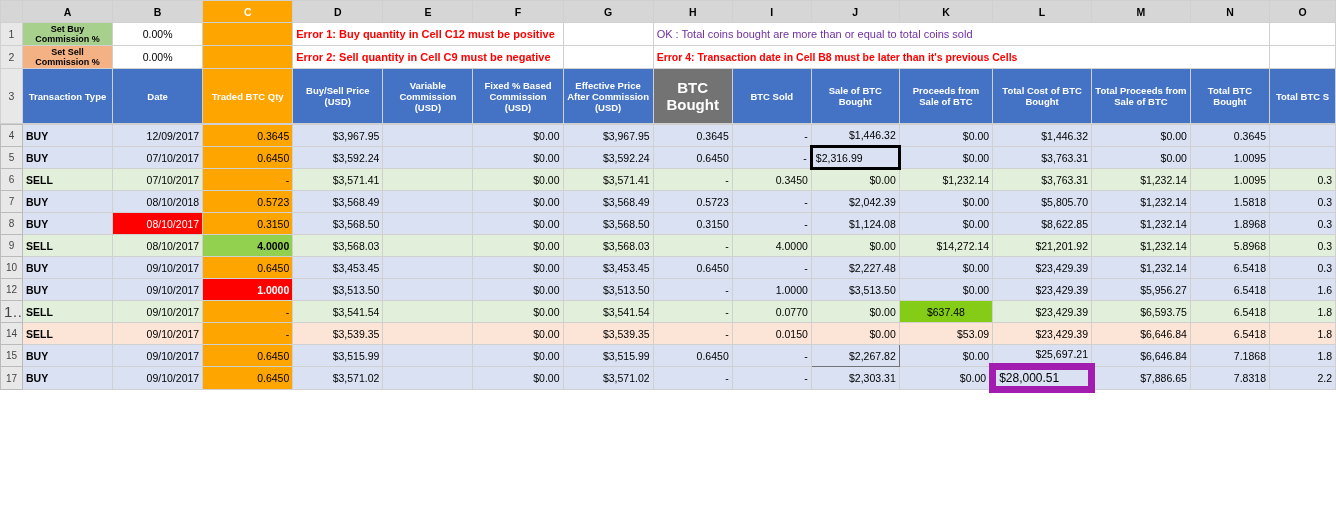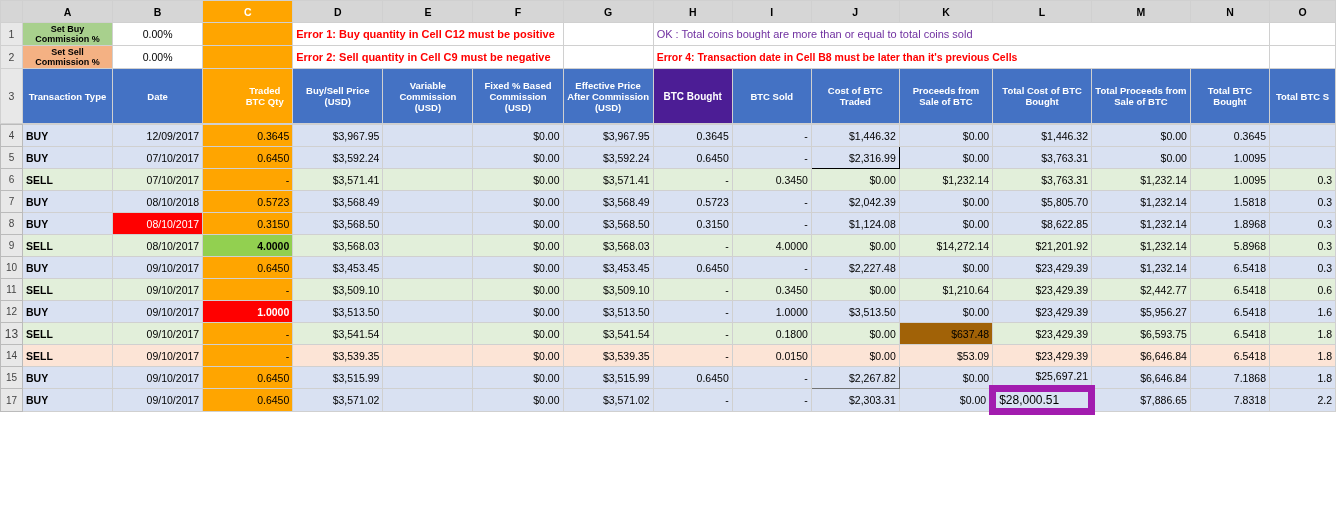--- a/index.html
+++ b/index.html
@@ -111,28 +111,28 @@
         <td colspan="3" class="row2-error" style="font-size:11px; font-weight:bold; color:red;">Error 2: Sell quantity in Cell C9 must be negative</td>
         <td></td>
         <td colspan="7" class="row2-error2" style="font-size:10.5px; font-weight:bold; color:red;">Error 4: Transaction date in Cell B8 must be later than it's previous Cells</td>
         <td></td>
       </tr>
 
       <tr style="height:55px;">
         <td class="col-row">3</td>
         <td class="row3-header" style="white-space:normal; font-size:9.5px; background:#4472c4; color:white; text-align:center; font-weight:bold;">Transaction Type</td>
         <td class="row3-header" style="white-space:normal; font-size:9.5px; background:#4472c4; color:white; text-align:center; font-weight:bold;">Date</td>
-        <td class="row3-header" style="white-space:normal; font-size:9.5px; background:#ffa500; color:white; text-align:center; font-weight:bold;padding-left:37px;">Traded BTC Qty</td>
+        <td class="row3-header" style="white-space:normal; font-size:9.5px; background:#ffa500; color:white; text-align:center; font-weight:bold;">Traded BTC Qty</td>
         <td class="row3-header" style="white-space:normal; font-size:9.5px; background:#4472c4; color:white; text-align:center; font-weight:bold;">Buy/Sell Price (USD)</td>
         <td class="row3-header" style="white-space:normal; font-size:9.5px; background:#4472c4; color:white; text-align:center; font-weight:bold;">Variable Commission (USD)</td>
         <td class="row3-header" style="white-space:normal; font-size:9.5px; background:#4472c4; color:white; text-align:center; font-weight:bold;">Fixed % Based Commission (USD)</td>
         <td class="row3-header" style="white-space:normal; font-size:9.5px; background:#4472c4; color:white; text-align:center; font-weight:bold;">Effective Price After Commission (USD)</td>
-        <td class="row3-header" style="white-space:normal; font-size:10px; background:#4c1d95; color:white; text-align:center; font-weight:bold;">BTC Bought</td>
+        <td class="row3-header" style="white-space:normal; font-size:15px; background:#737373; color:white; text-align:center; font-weight:bold;">BTC Bought</td>
         <td class="row3-header" style="white-space:normal; font-size:9.5px; background:#4472c4; color:white; text-align:center; font-weight:bold;">BTC Sold</td>
-        <td class="row3-header" style="white-space:normal; font-size:9.5px; background:#4472c4; color:white; text-align:center; font-weight:bold;">Cost of BTC Traded</td>
+        <td class="row3-header" style="white-space:normal; font-size:9.5px; background:#4472c4; color:white; text-align:center; font-weight:bold;">Sale of BTC Bought</td>
         <td class="row3-header" style="white-space:normal; font-size:9.5px; background:#4472c4; color:white; text-align:center; font-weight:bold;">Proceeds from Sale of BTC</td>
         <td class="row3-header" style="white-space:normal; font-size:9.5px; background:#4472c4; color:white; text-align:center; font-weight:bold;">Total Cost of BTC Bought</td>
         <td class="row3-header" style="white-space:normal; font-size:9.5px; background:#4472c4; color:white; text-align:center; font-weight:bold;">Total Proceeds from Sale of BTC</td>
         <td class="row3-header" style="white-space:normal; font-size:9.5px; background:#4472c4; color:white; text-align:center; font-weight:bold;">Total BTC Bought</td>
         <td class="row3-header" style="white-space:normal; font-size:9.5px; background:#4472c4; color:white; text-align:center; font-weight:bold;">Total BTC S</td>
       </tr>
     </tbody>
   </table>
 
   <table class="sheet-table" id="data-table">
@@ -177,21 +177,21 @@
           <td style="background:#e8e8e8; text-align:center; font-size:10px; color:#444; border:1px solid #bbb;">5</td>
           <td style="background:#d9e1f2; text-align:left; font-weight:bold; font-size:10.5px; border:1px solid #d0d0d0;">BUY</td>
           <td style="background:#d9e1f2; color:black; text-align:right; font-size:10.5px; border:1px solid #d0d0d0;">07/10/2017</td>
           <td style="background:#ffa500; color:black; text-align:right; font-size:10.5px; border:1px solid #d0d0d0; ">0.6450</td>
           <td style="background:#d9e1f2; text-align:right; font-size:10.5px; border:1px solid #d0d0d0;">$3,592.24</td>
           <td style="background:#d9e1f2; text-align:right; font-size:10.5px; border:1px solid #d0d0d0;"></td>
           <td style="background:#d9e1f2; text-align:right; font-size:10.5px; border:1px solid #d0d0d0;">$0.00</td>
           <td style="background:#d9e1f2; text-align:right; font-size:10.5px; border:1px solid #d0d0d0;">$3,592.24</td>
           <td style="background:#d9e1f2; text-align:right; font-size:10.5px; border:1px solid #d0d0d0;">0.6450</td>
           <td style="background:#d9e1f2; text-align:right; font-size:10.5px; border:1px solid #d0d0d0;">-</td>
-          <td style="background:#d9e1f2; text-align:right; font-size:10.5px; border:1px solid #000000;">$2,316.99</td>
+          <td style="background:#d9e1f2; font-size:10.5px; border:3px solid #000000;">$2,316.99</td>
           <td style="background:#d9e1f2; text-align:right; font-size:10.5px; border:1px solid #d0d0d0;">$0.00</td>
           <td style="background:#d9e1f2; text-align:right; font-size:10.5px; border:1px solid #d0d0d0;">$3,763.31</td>
           <td style="background:#d9e1f2; text-align:right; font-size:10.5px; border:1px solid #d0d0d0;">$0.00</td>
           <td style="background:#d9e1f2; text-align:right; font-size:10.5px; border:1px solid #d0d0d0;">1.0095</td>
           <td style="background:#d9e1f2; text-align:right; font-size:10.5px; border:1px solid #d0d0d0;"></td>
         </tr>
         <tr>
           <td style="background:#e8e8e8; text-align:center; font-size:10px; color:#444; border:1px solid #bbb;">6</td>
           <td style="background:#e2efda; text-align:left; font-weight:bold; font-size:10.5px; border:1px solid #d0d0d0;">SELL</td>
           <td style="background:#e2efda; color:black; text-align:right; font-size:10.5px; border:1px solid #d0d0d0;">07/10/2017</td>
@@ -275,68 +275,50 @@
           <td style="background:#d9e1f2; text-align:right; font-size:10.5px; border:1px solid #d0d0d0;">0.6450</td>
           <td style="background:#d9e1f2; text-align:right; font-size:10.5px; border:1px solid #d0d0d0;">-</td>
           <td style="background:#d9e1f2; text-align:right; font-size:10.5px; border:1px solid #d0d0d0;">$2,227.48</td>
           <td style="background:#d9e1f2; text-align:right; font-size:10.5px; border:1px solid #d0d0d0;">$0.00</td>
           <td style="background:#d9e1f2; text-align:right; font-size:10.5px; border:1px solid #d0d0d0;">$23,429.39</td>
           <td style="background:#d9e1f2; text-align:right; font-size:10.5px; border:1px solid #d0d0d0;">$1,232.14</td>
           <td style="background:#d9e1f2; text-align:right; font-size:10.5px; border:1px solid #d0d0d0;">6.5418</td>
           <td style="background:#d9e1f2; text-align:right; font-size:10.5px; border:1px solid #d0d0d0;">0.3</td>
         </tr>
         <tr>
-          <td style="background:#e8e8e8; text-align:center; font-size:10px; color:#444; border:1px solid #bbb;">11</td>
-          <td style="background:#e2efda; text-align:left; font-weight:bold; font-size:10.5px; border:1px solid #d0d0d0;">SELL</td>
-          <td style="background:#e2efda; color:black; text-align:right; font-size:10.5px; border:1px solid #d0d0d0;">09/10/2017</td>
-          <td style="background:#ffa500; color:black; text-align:right; font-size:10.5px; border:1px solid #d0d0d0; ">-</td>
-          <td style="background:#e2efda; text-align:right; font-size:10.5px; border:1px solid #d0d0d0;">$3,509.10</td>
-          <td style="background:#e2efda; text-align:right; font-size:10.5px; border:1px solid #d0d0d0;"></td>
-          <td style="background:#e2efda; text-align:right; font-size:10.5px; border:1px solid #d0d0d0;">$0.00</td>
-          <td style="background:#e2efda; text-align:right; font-size:10.5px; border:1px solid #d0d0d0;">$3,509.10</td>
-          <td style="background:#e2efda; text-align:right; font-size:10.5px; border:1px solid #d0d0d0;">-</td>
-          <td style="background:#e2efda; text-align:right; font-size:10.5px; border:1px solid #d0d0d0;">0.3450</td>
-          <td style="background:#e2efda; text-align:right; font-size:10.5px; border:1px solid #d0d0d0;">$0.00</td>
-          <td style="background:#e2efda; text-align:right; font-size:10.5px; border:1px solid #d0d0d0;">$1,210.64</td>
-          <td style="background:#e2efda; text-align:right; font-size:10.5px; border:1px solid #d0d0d0;">$23,429.39</td>
-          <td style="background:#e2efda; text-align:right; font-size:10.5px; border:1px solid #d0d0d0;">$2,442.77</td>
-          <td style="background:#e2efda; text-align:right; font-size:10.5px; border:1px solid #d0d0d0;">6.5418</td>
-          <td style="background:#e2efda; text-align:right; font-size:10.5px; border:1px solid #d0d0d0;">0.6</td>
-        </tr>
-        <tr>
           <td style="background:#e8e8e8; text-align:center; font-size:10px; color:#444; border:1px solid #bbb;">12</td>
           <td style="background:#d9e1f2; text-align:left; font-weight:bold; font-size:10.5px; border:1px solid #d0d0d0;">BUY</td>
           <td style="background:#d9e1f2; color:black; text-align:right; font-size:10.5px; border:1px solid #d0d0d0;">09/10/2017</td>
           <td style="background:#ff0000; color:white; text-align:right; font-size:10.5px; border:1px solid #d0d0d0; font-weight:bold;">1.0000</td>
           <td style="background:#d9e1f2; text-align:right; font-size:10.5px; border:1px solid #d0d0d0;">$3,513.50</td>
           <td style="background:#d9e1f2; text-align:right; font-size:10.5px; border:1px solid #d0d0d0;"></td>
           <td style="background:#d9e1f2; text-align:right; font-size:10.5px; border:1px solid #d0d0d0;">$0.00</td>
           <td style="background:#d9e1f2; text-align:right; font-size:10.5px; border:1px solid #d0d0d0;">$3,513.50</td>
           <td style="background:#d9e1f2; text-align:right; font-size:10.5px; border:1px solid #d0d0d0;">-</td>
           <td style="background:#d9e1f2; text-align:right; font-size:10.5px; border:1px solid #d0d0d0;">1.0000</td>
           <td style="background:#d9e1f2; text-align:right; font-size:10.5px; border:1px solid #d0d0d0;">$3,513.50</td>
           <td style="background:#d9e1f2; text-align:right; font-size:10.5px; border:1px solid #d0d0d0;">$0.00</td>
           <td style="background:#d9e1f2; text-align:right; font-size:10.5px; border:1px solid #d0d0d0;">$23,429.39</td>
           <td style="background:#d9e1f2; text-align:right; font-size:10.5px; border:1px solid #d0d0d0;">$5,956.27</td>
           <td style="background:#d9e1f2; text-align:right; font-size:10.5px; border:1px solid #d0d0d0;">6.5418</td>
           <td style="background:#d9e1f2; text-align:right; font-size:10.5px; border:1px solid #d0d0d0;">1.6</td>
         </tr>
         <tr>
-          <td style="background:#e8e8e8; text-align:center; font-size:12px; color:#444; border:1px solid #bbb;">13</td>
+          <td style="background:#e8e8e8; text-align:center; font-size:15px; color:#444; border:1px solid #bbb;">13</td>
           <td style="background:#e2efda; text-align:left; font-weight:bold; font-size:10.5px; border:1px solid #d0d0d0;">SELL</td>
           <td style="background:#e2efda; color:black; text-align:right; font-size:10.5px; border:1px solid #d0d0d0;">09/10/2017</td>
           <td style="background:#ffa500; color:black; text-align:right; font-size:10.5px; border:1px solid #d0d0d0; ">-</td>
           <td style="background:#e2efda; text-align:right; font-size:10.5px; border:1px solid #d0d0d0;">$3,541.54</td>
           <td style="background:#e2efda; text-align:right; font-size:10.5px; border:1px solid #d0d0d0;"></td>
           <td style="background:#e2efda; text-align:right; font-size:10.5px; border:1px solid #d0d0d0;">$0.00</td>
           <td style="background:#e2efda; text-align:right; font-size:10.5px; border:1px solid #d0d0d0;">$3,541.54</td>
           <td style="background:#e2efda; text-align:right; font-size:10.5px; border:1px solid #d0d0d0;">-</td>
-          <td style="background:#e2efda; text-align:right; font-size:10.5px; border:1px solid #d0d0d0;">0.1800</td>
-          <td style="background:#e2efda; text-align:right; font-size:10.5px; border:1px solid #d0d0d0;">$0.00</td>
-          <td style="background:#a16207; text-align:right; font-size:10.5px; border:1px solid #d0d0d0;margin-top:9px;">$637.48</td>
+          <td style="background:#e2efda; text-align:right; font-size:10.5px; border:1px solid #d0d0d0;">0.0770</td>
+          <td style="background:#e2efda; text-align:right; font-size:10.5px; border:1px solid #d0d0d0;">$0.00</td>
+          <td style="background:#84cc16; text-align:center; font-size:10.5px; border:1px solid #d0d0d0;margin-top:9px;">$637.48</td>
           <td style="background:#e2efda; text-align:right; font-size:10.5px; border:1px solid #d0d0d0;">$23,429.39</td>
           <td style="background:#e2efda; text-align:right; font-size:10.5px; border:1px solid #d0d0d0;">$6,593.75</td>
           <td style="background:#e2efda; text-align:right; font-size:10.5px; border:1px solid #d0d0d0;">6.5418</td>
           <td style="background:#e2efda; text-align:right; font-size:10.5px; border:1px solid #d0d0d0;">1.8</td>
         </tr>
         <tr>
           <td style="background:#e8e8e8; text-align:center; font-size:10px; color:#444; border:1px solid #bbb;">14</td>
           <td style="background: rgb(252, 228, 214); text-align: left; font-weight: bold; font-size: 10.5px; border: 1px solid rgb(208, 208, 208);">SELL</td>
           <td style="background: rgb(252, 228, 214); color: black; text-align: right; font-size: 10.5px; border: 1px solid rgb(208, 208, 208);">09/10/2017</td>
           <td style="background:#ffa500; color:black; text-align:right; font-size:10.5px; border:1px solid #d0d0d0; ">-</td>

